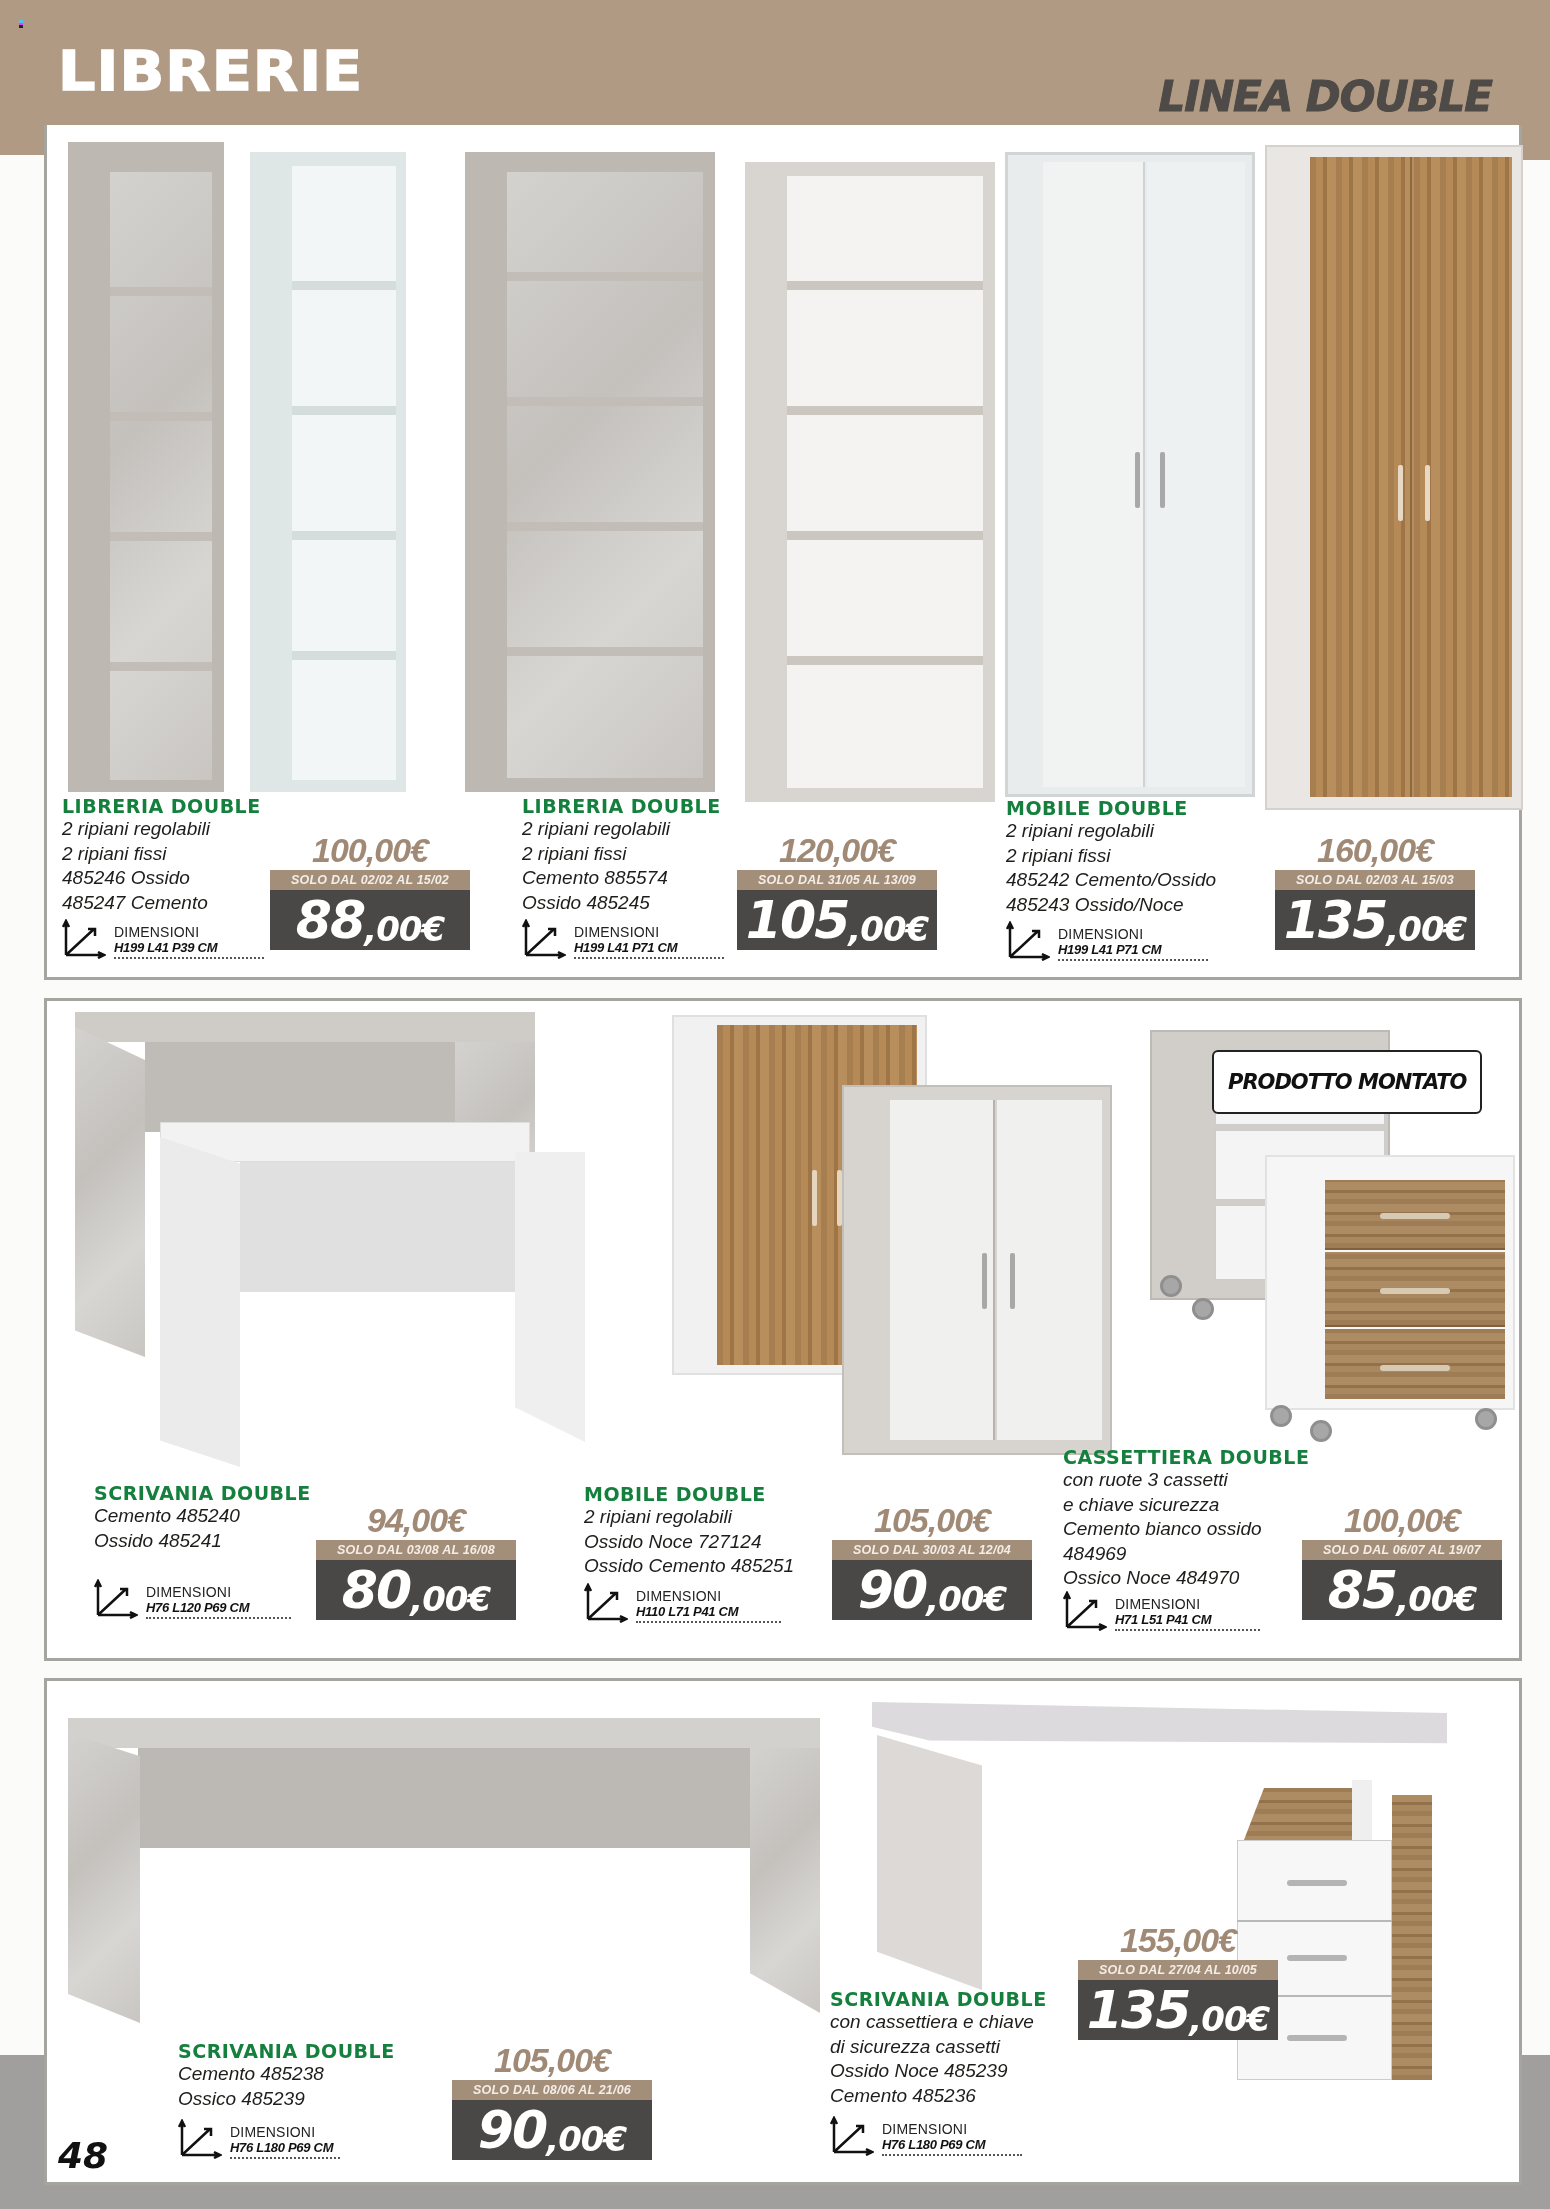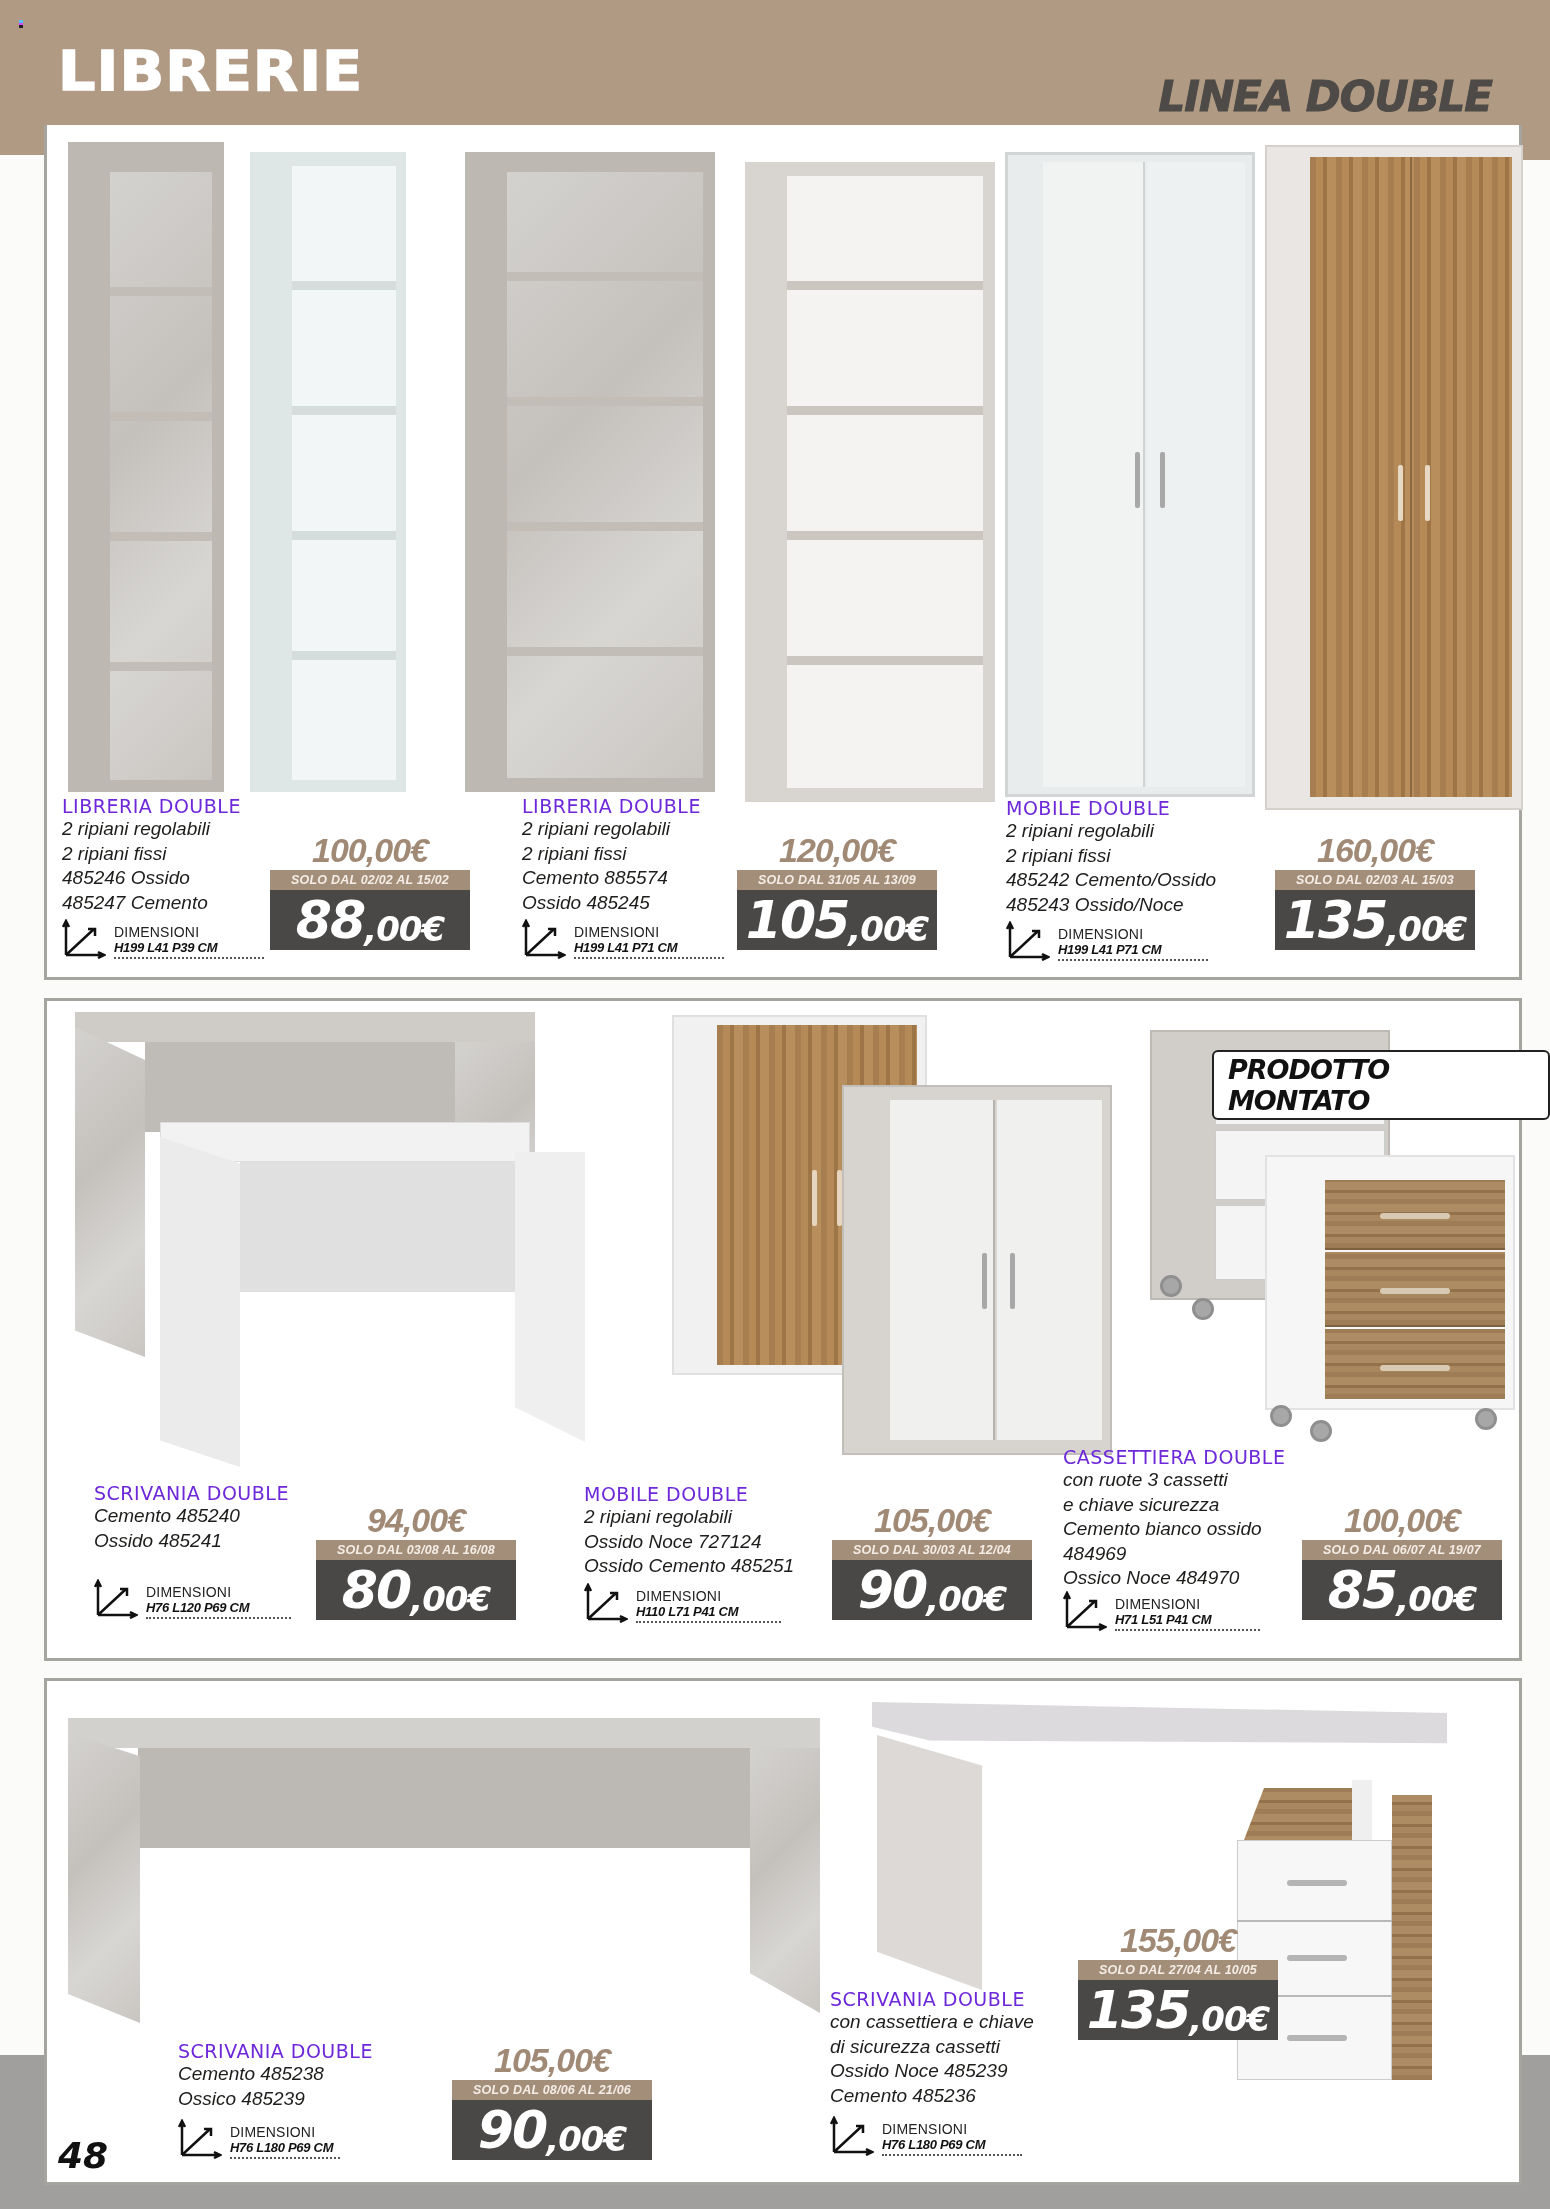--- a/index.html
+++ b/index.html
@@ -14,39 +14,39 @@
   .subtitle{right:58px;top:72px;font-family:"DejaVu Sans",sans-serif;font-style:italic;font-weight:900;font-size:42px;color:#4e4a47;-webkit-text-stroke:1px #4e4a47;letter-spacing:-1px}
   
   .band{left:0;top:2055px;width:1550px;height:154px;background:#a09f9d}
   
   .panel{background:#fff;border:3px solid #a5a49f}
   .p1{left:44px;top:125px;width:1478px;height:855px;border-top:none}
   .p2{left:44px;top:998px;width:1478px;height:663px}
   .p3{left:44px;top:1678px;width:1478px;height:507px}
   .pagenum{left:58px;top:2135px;font-family:"DejaVu Sans",sans-serif;font-style:italic;font-weight:900;font-size:36px;color:#111}
   
-  .pname{font-family:"DejaVu Sans",sans-serif;font-weight:normal;font-size:19px;letter-spacing:.5px;color:#6d28d9;white-space:nowrap}
+  .pname{font-family:"DejaVu Sans",sans-serif;font-weight:bold;font-size:19px;letter-spacing:.5px;color:#15803d;white-space:nowrap}
   .pdesc{font-style:italic;font-size:19px;line-height:24.5px;color:#1d1d1b;white-space:nowrap}
   .dim{display:flex;align-items:flex-end;gap:8px}
   .dim svg{display:block}
   .dim-text{display:flex;flex-direction:column;padding-bottom:2px;border-bottom:2px dotted #555}
   .dim-label{font-size:14px;color:#222;letter-spacing:.2px}
   .dim-val{font-size:13px;font-weight:bold;font-style:italic;color:#111;letter-spacing:-.3px}
   
   .price{width:200px}
   .old{font-family:Liberation Sans, sans-serif;font-style:italic;font-weight:900;font-size:34px;color:#a08a76;text-align:center;line-height:40px;letter-spacing:-1px;white-space:nowrap}
   .validity{background:#a38e7a;color:#f4ede6;font-style:italic;font-weight:bold;font-size:12.5px;text-align:center;height:20px;line-height:20px;white-space:nowrap;letter-spacing:.2px}
   .newp{background:#4a4846;color:#fff;height:60px;display:flex;align-items:center;justify-content:center;font-family:"DejaVu Sans",sans-serif;font-style:italic;font-weight:900;white-space:nowrap}
   .newp .int{font-size:52px;letter-spacing:-2px}
   .newp .dec{font-size:34px;letter-spacing:-1px;margin-top:18px}
   
   .img{position:absolute}
   .shelf-unit{position:absolute;border:10px solid #b9b4ae;background:#f0efed}
   .shelf{position:absolute;left:0;right:0;height:9px;background:#c2bdb7}
-  .badge{left:1212px;top:1050px;border:2px solid #222;border-radius:6px;background:#fff;padding:2px 14px;font-family:"DejaVu Sans",sans-serif;font-style:italic;font-weight:900;font-size:27px;letter-spacing:-1px;color:#111}
+  .badge{left:1212px;top:1050px;border:2px solid #222;border-radius:6px;background:#fff;padding:18px 14px;font-family:"DejaVu Sans",sans-serif;font-style:italic;font-weight:900;font-size:21px;letter-spacing:-1px;color:#111}
   .wood{background:repeating-linear-gradient(90deg,#a77e4f 0 6px,#b58a57 6px 13px,#9d7546 13px 17px,#b88f5c 17px 26px)}
   .wood-h{background:repeating-linear-gradient(0deg,#9e7c55 0 5px,#a9875f 5px 11px,#93714b 11px 14px,#ad8c63 14px 22px)}
   .cement{background:linear-gradient(135deg,#d4d2cf,#c4c1bd 40%,#d8d6d3 70%,#c9c6c2)}
   .handle-v{position:absolute;width:5px;height:56px;background:#a8a8a8;border-radius:2px}
   .handle-h{position:absolute;height:6px;background:#b4b4b4;border-radius:3px}
   .wheel{position:absolute;width:22px;height:22px;border-radius:50%;background:#a7a7a7;border:3px solid #8f8f8f}
 </style>
 </head>
 <body>
 

